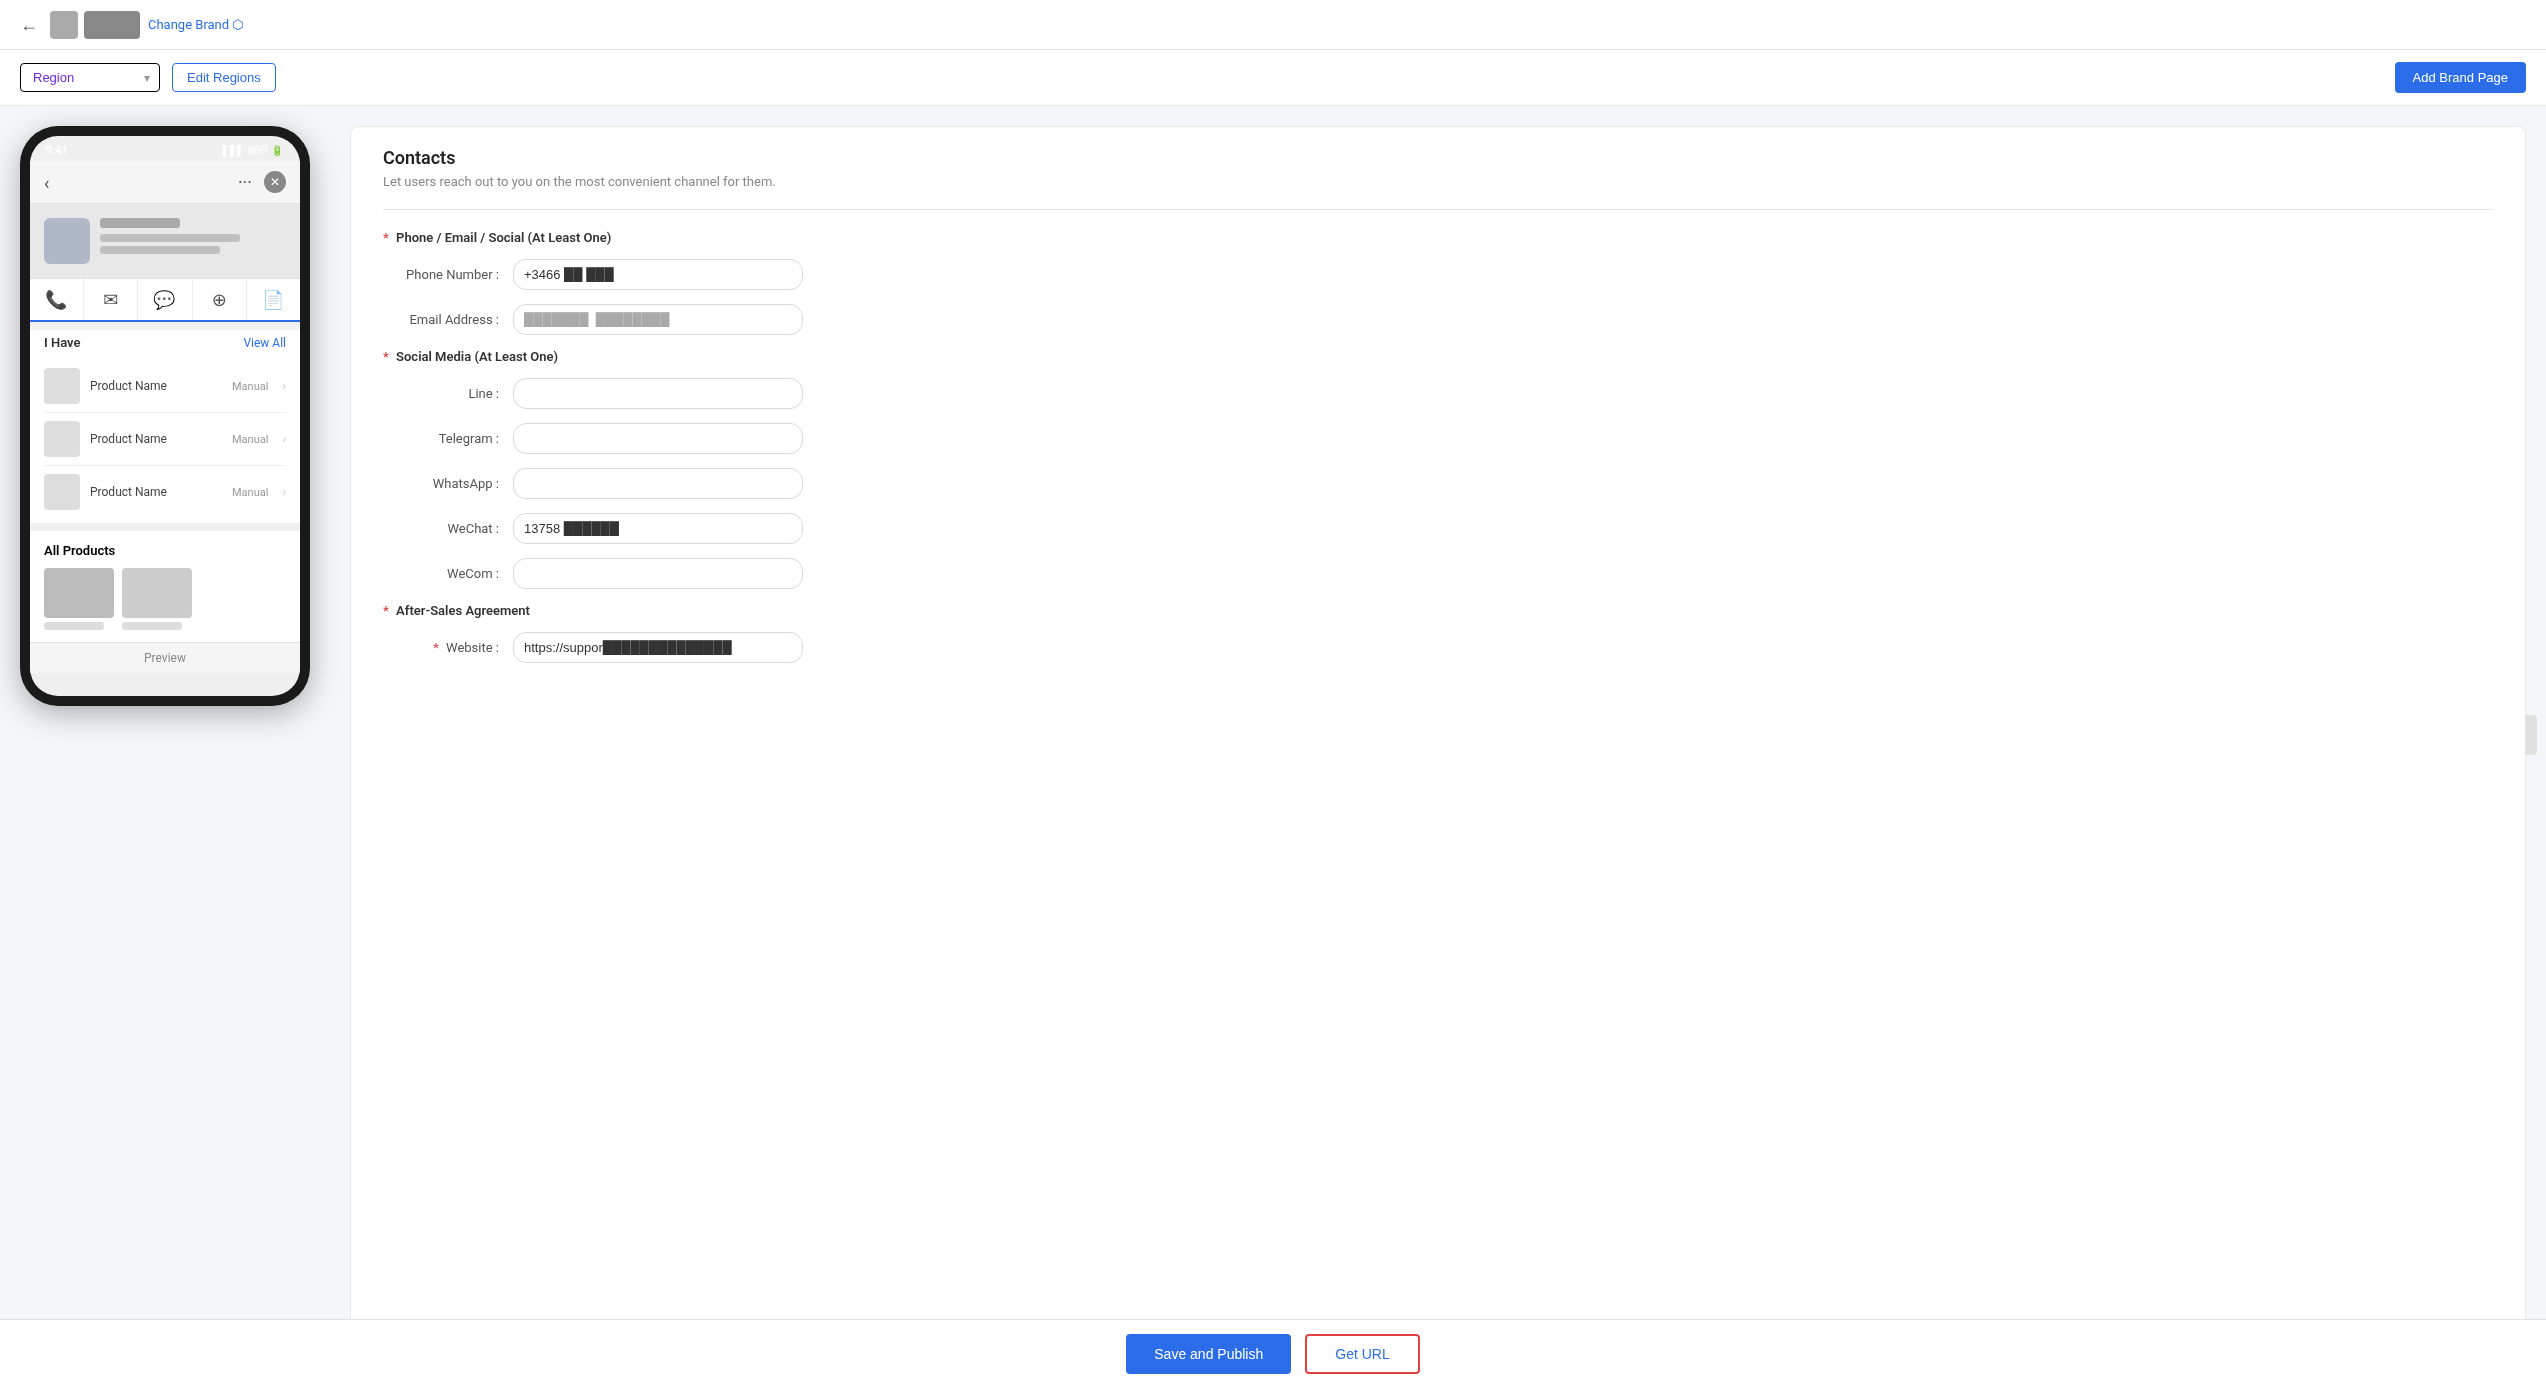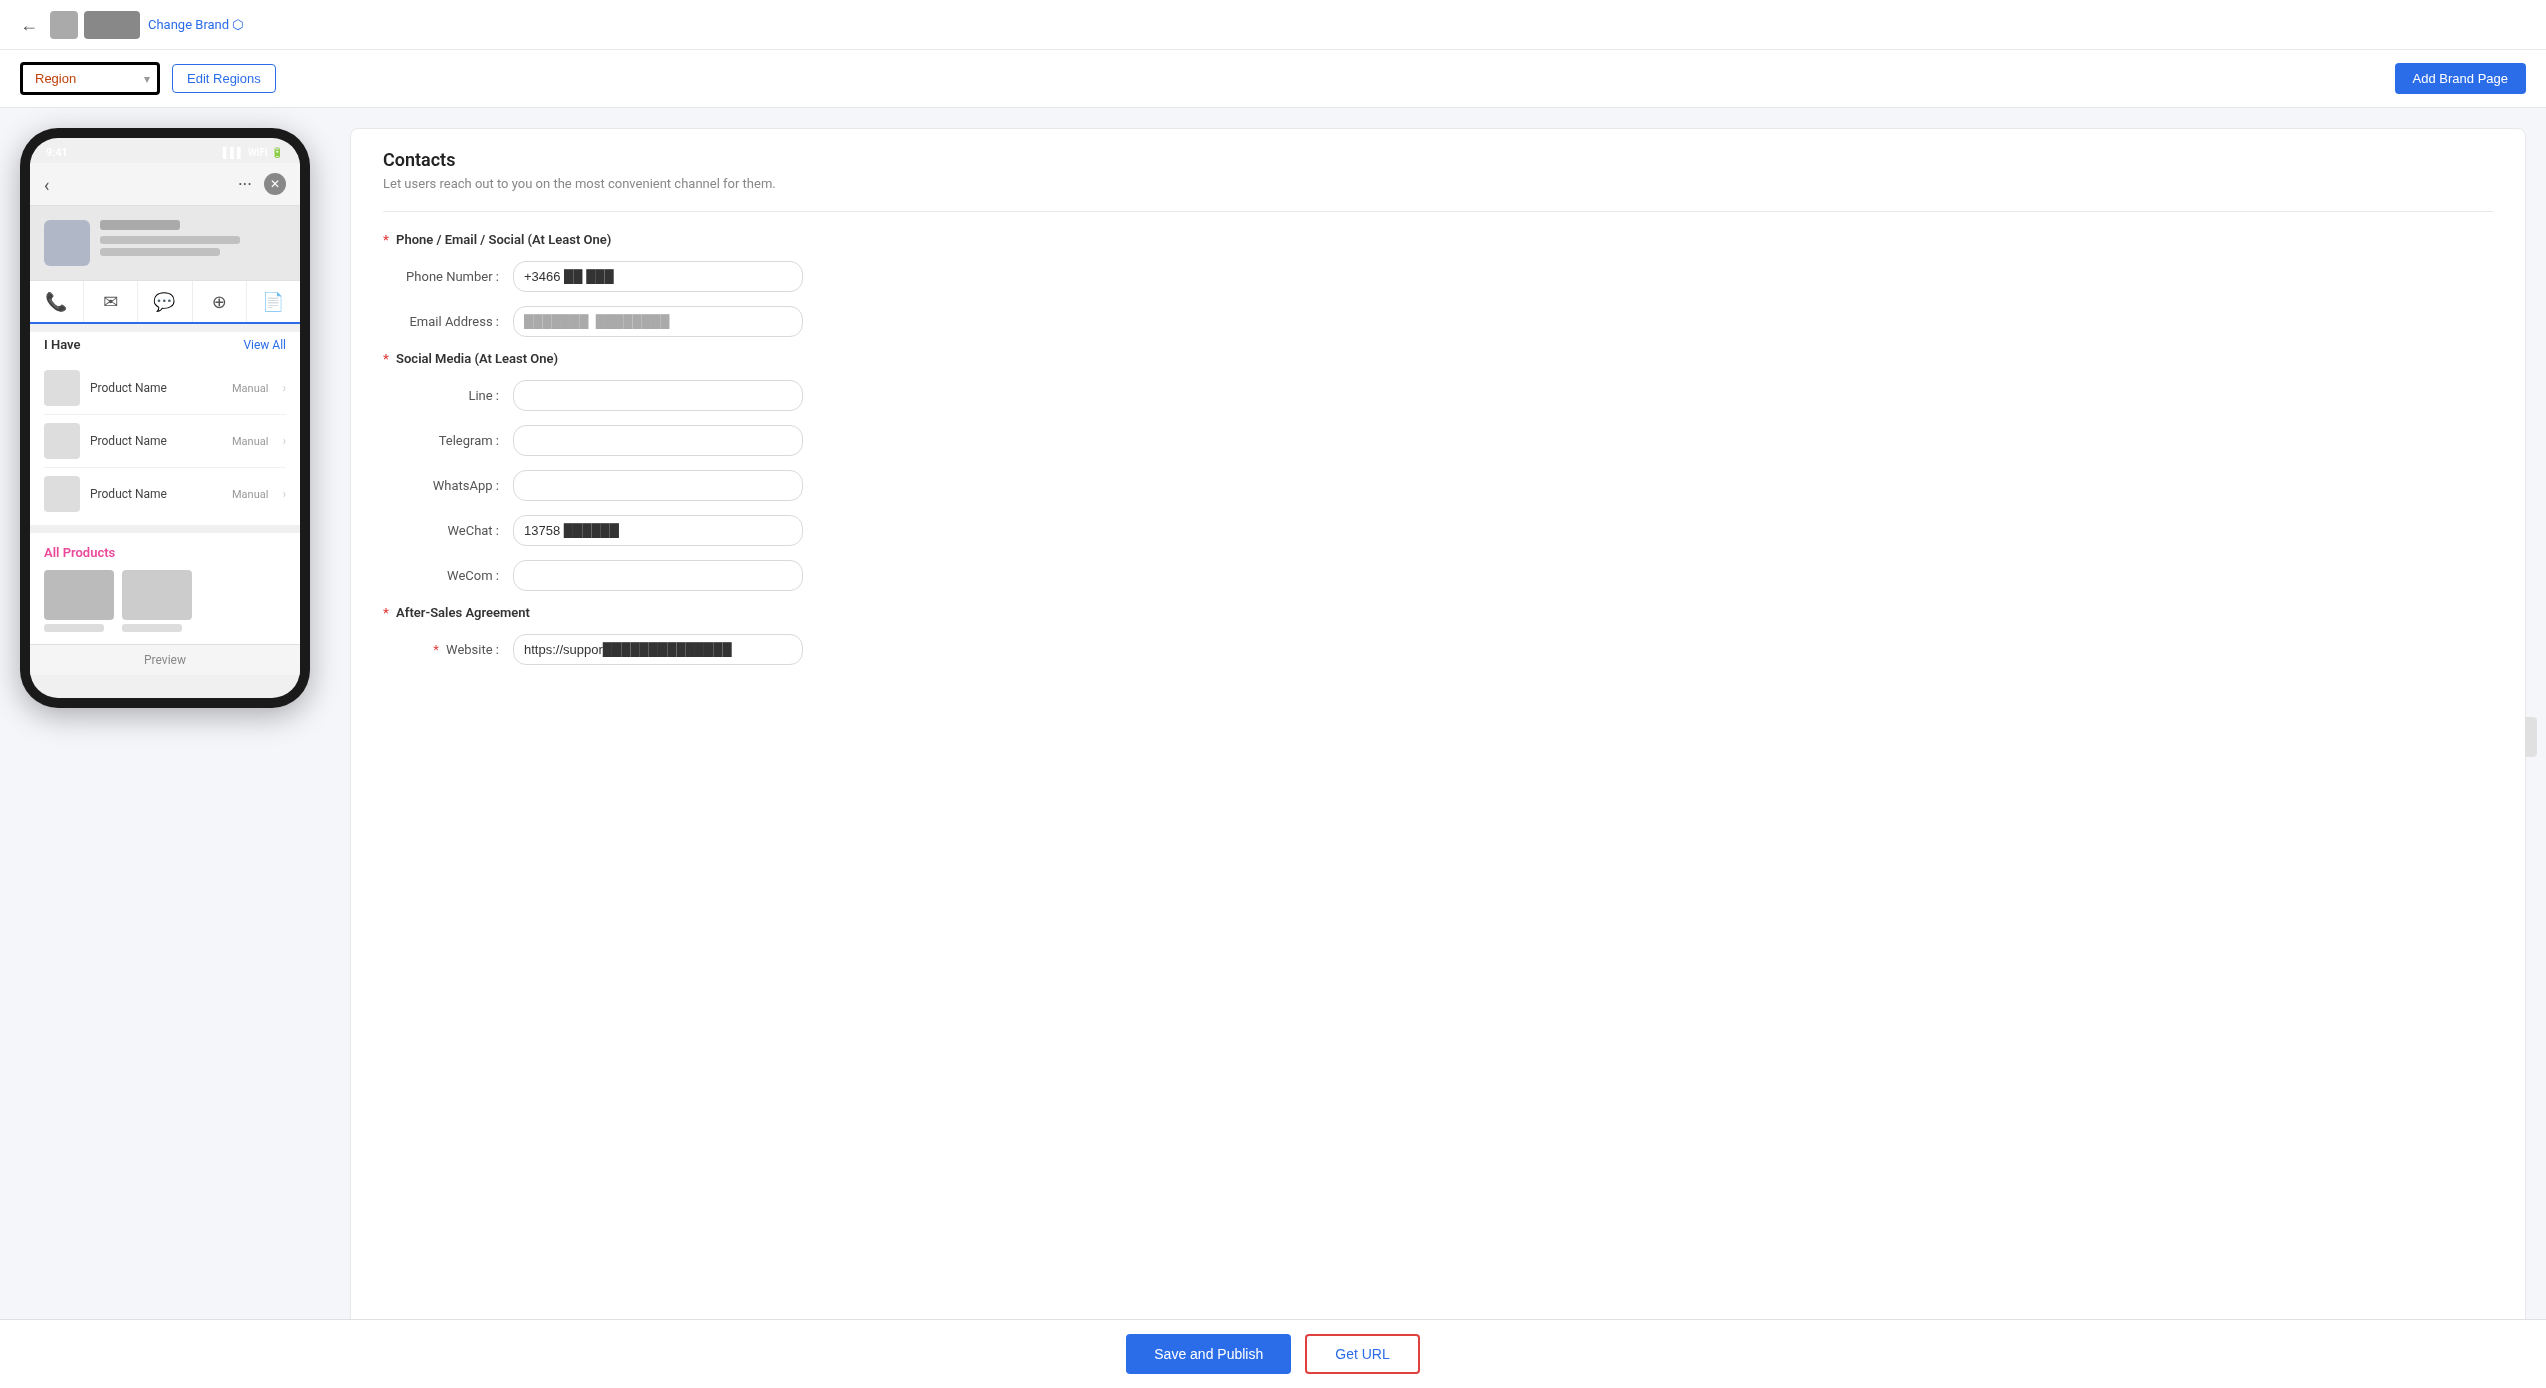--- a/index.html
+++ b/index.html
@@ -15,22 +15,22 @@
     .brand-avatar { width: 28px; height: 28px; background: #ccc; border-radius: 4px; }
     .change-brand-link { color: #2b6de8; cursor: pointer; font-size: 13px; }
 
     
     .toolbar {
       display: flex; align-items: center; justify-content: space-between;
       padding: 12px 20px; background: #fff; border-bottom: 1px solid #e8e8e8;
     }
     .toolbar-left { display: flex; align-items: center; gap: 12px; }
     .region-select {
-      border: 3px solid #000000; border-radius: 4px; padding: 6px 30px 6px 12px;
-      background: #fff; cursor: pointer; color: #c2410c; font-size: 13px;
+      border: 1px solid #000000; border-radius: 4px; padding: 6px 30px 6px 12px;
+      background: #fff; cursor: pointer; color: #6d28d9; font-size: 13px;
       appearance: none; position: relative; min-width: 140px;
     }
     .select-wrapper { position: relative; display: inline-block; }
     .select-wrapper::after {
       content: '▾'; position: absolute; right: 10px; top: 50%; transform: translateY(-50%);
       pointer-events: none; color: #999; font-size: 12px;
     }
     .edit-regions-btn {
       border: 1px solid #2b6de8; border-radius: 4px; padding: 6px 14px;
       background: #fff; color: #2b6de8; cursor: pointer; font-size: 13px;
@@ -100,21 +100,21 @@
       display: flex; align-items: center; gap: 10px; padding: 8px 0;
       border-bottom: 1px solid #f0f0f0;
     }
     .product-item:last-child { border-bottom: none; }
     .product-thumb { width: 36px; height: 36px; background: #ddd; border-radius: 4px; flex-shrink: 0; }
     .product-name { flex: 1; font-size: 12px; color: #444; }
     .product-badge { font-size: 11px; color: #999; margin-right: 4px; }
     .product-arrow { color: #ccc; font-size: 12px; }
 
     .phone-all-products { background: #fff; margin-top: 8px; padding: 12px 14px; }
-    .all-products-title { font-weight: 600; font-size: 13px; color: #ec4899; margin-bottom: 10px; }
+    .all-products-title { font-weight: 600; font-size: 13px; color: #000000; margin-bottom: 10px; }
     .all-products-grid { display: flex; gap: 8px; }
     .all-product-card { width: 70px; }
     .all-product-img { width: 70px; height: 50px; background: #ccc; border-radius: 4px; margin-bottom: 4px; }
     .all-product-name { width: 60px; height: 8px; background: #ddd; border-radius: 3px; }
 
     .phone-preview-label {
       text-align: center; padding: 8px; background: #f5f5f5; color: #888;
       font-size: 12px; border-top: 1px solid #e0e0e0;
     }
 

